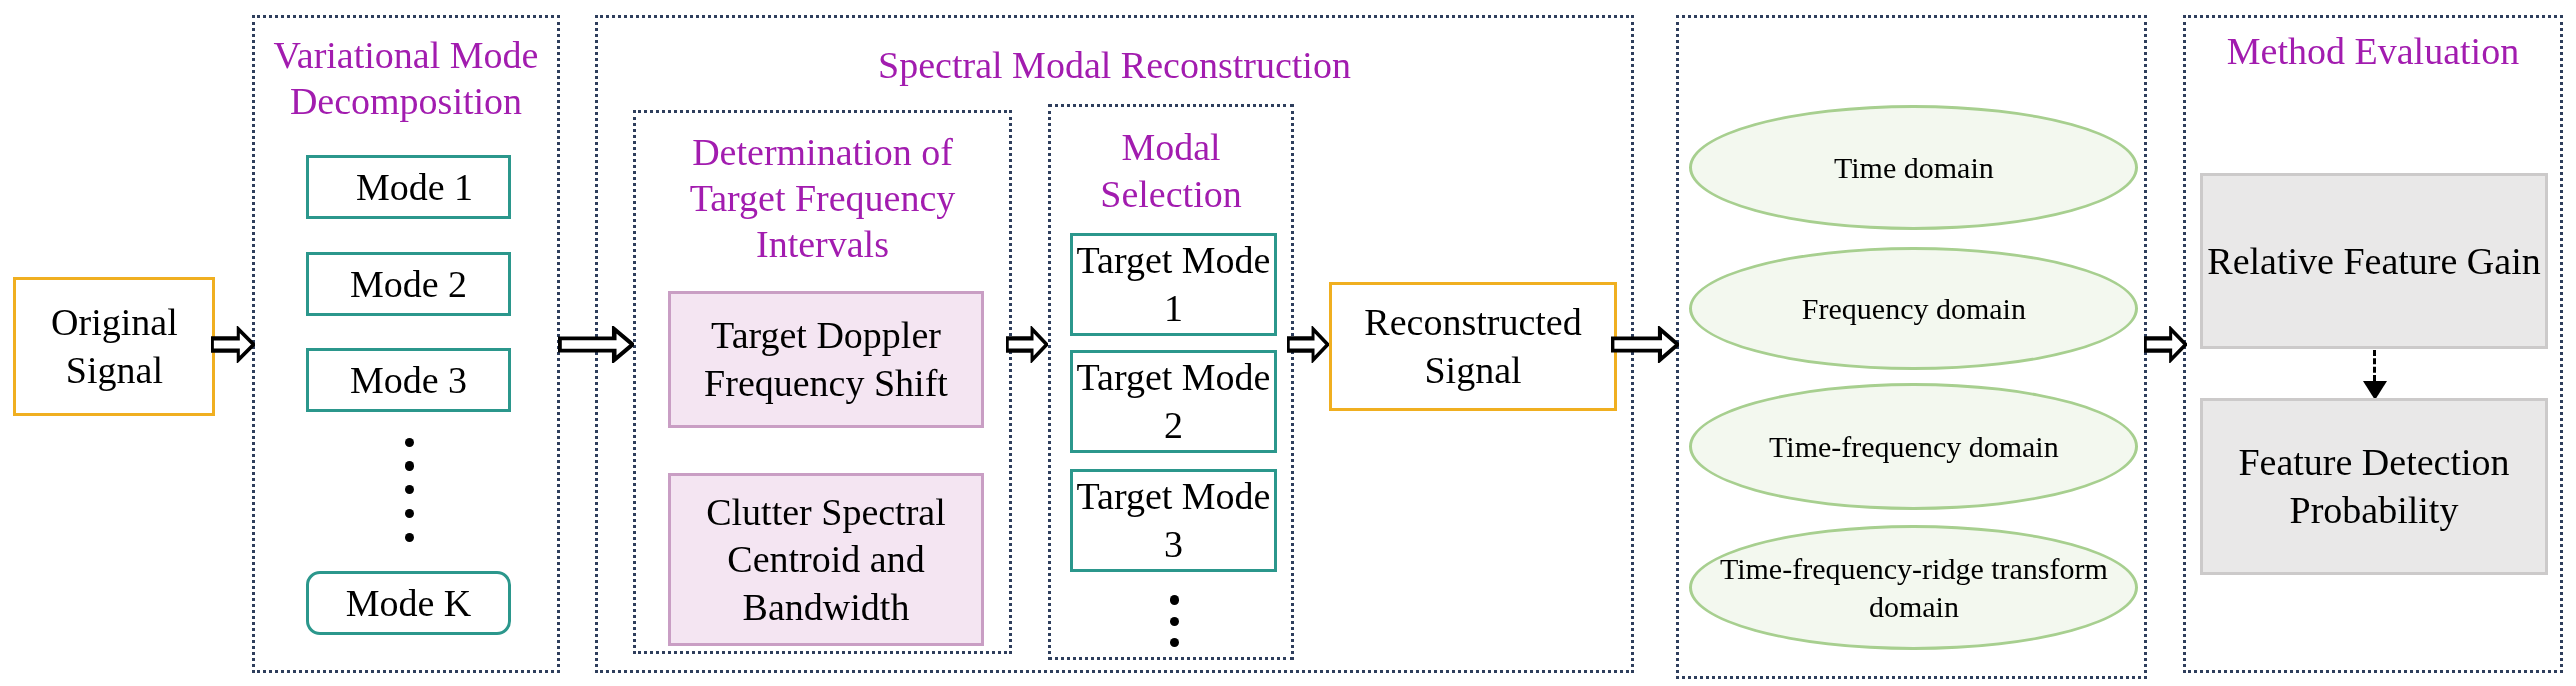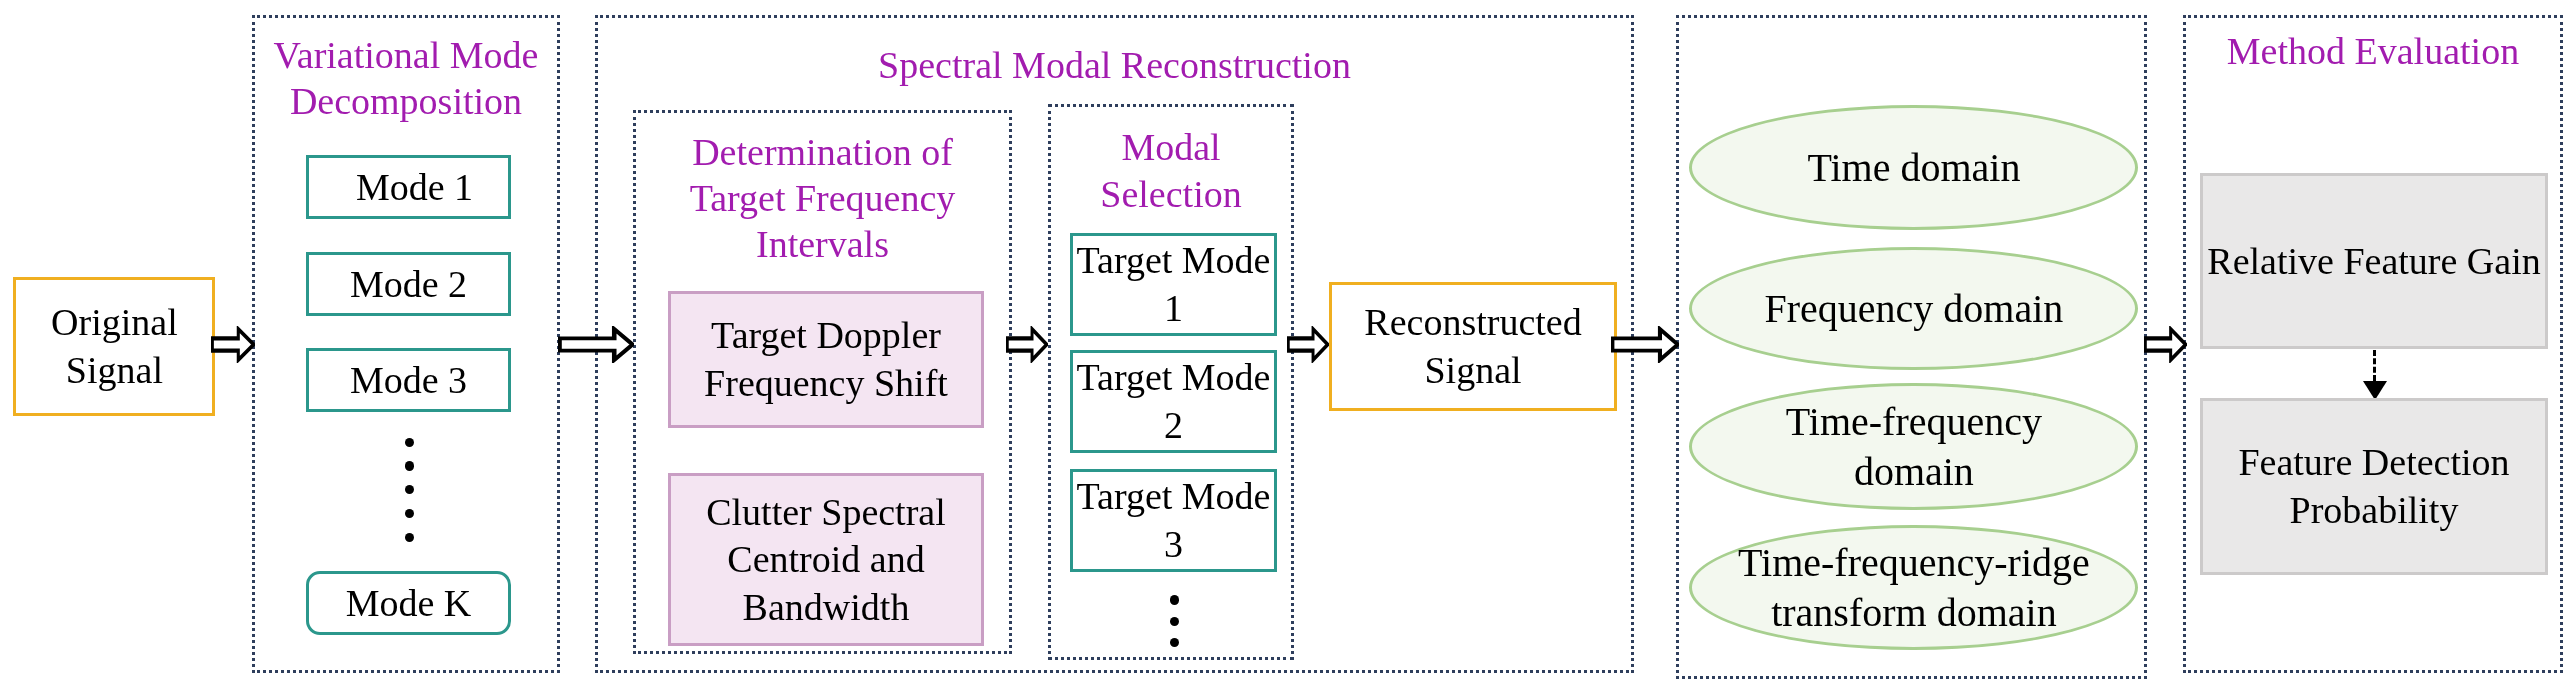--- a/index.html
+++ b/index.html
@@ -21,21 +21,21 @@
   .dotc{border:3.7px dotted #2E3E5C;background:transparent;}
   .dotc-sub{border:3.1px dotted #2E3E5C;background:transparent;}
   
   .yellow-box{border:3.7px solid #F0AF20;background:#fff;}
   .teal-box{border:3.7px solid #2B978C;background:#fff;}
   .pink-box{border:3.1px solid #C99EC4;background:#F4E5F2;}
   .gray-box{border:3.1px solid #CCCACA;background:#E9E8E8;}
   .ellipse{
     border:3.1px solid #A7CF8F;background:#F3F8EF;border-radius:50%;
     display:flex;align-items:center;justify-content:center;text-align:center;
-    font-size:40px;line-height:1.25;
+    font-size:30px;line-height:1.25;
   }
   .ellipse span{display:block;}
   
   .vdots{display:flex;flex-direction:column;align-items:center;}
   .vdots .dot{width:9.2px;height:9.2px;background:#000;border-radius:50%;}
   .vdots.five .dot{margin:7.3px 0;}
   .vdots.three .dot{margin:6.1px 0;}
   
   .flow-arrow{position:absolute;height:37px;}
   .flow-arrow svg{display:block;width:100%;height:100%;}

